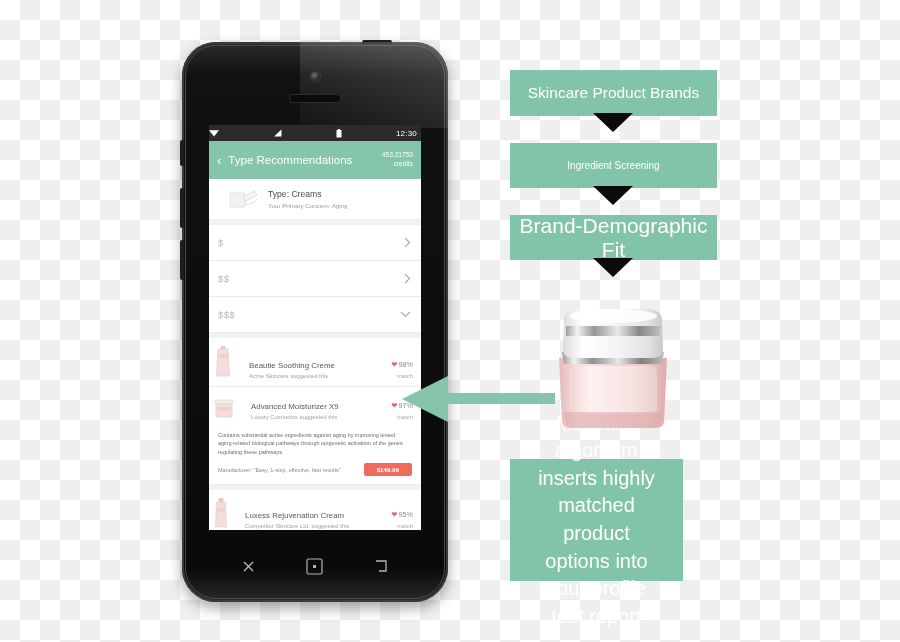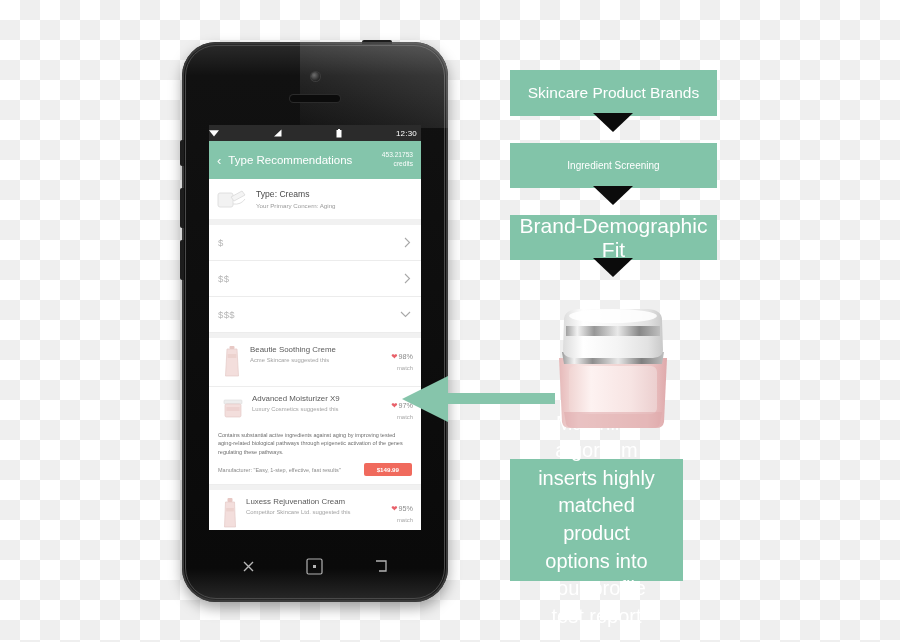--- a/index.html
+++ b/index.html
@@ -88,41 +88,41 @@
   #appbar {
     background: #84c5ab; color: #fff;
     height: 38px; display: flex; align-items: center; padding: 0 8px;
   }
   #appbar .back { font-size: 13px; line-height: 1; padding-right: 7px; opacity: .95; }
   #appbar .title { font-size: 11.5px; flex: 1; }
   #appbar .credits { text-align: right; font-size: 6.6px; line-height: 1.35; opacity: .97; }
 
   .type-row {
     background: #fff; display: flex; align-items: center;
-    padding: 9px 10px 9px 8px; gap: 9px;
+    padding: 9px 10px 9px 20px; gap: 9px;
     border-bottom: 6px solid #f1f1f1;
   }
   .type-row .txt1 { font-size: 8.6px; color: #4a4a4a; }
   .type-row .txt2 { font-size: 6.2px; color: #9a9a9a; margin-top: 3px; }
 
   .price-row {
     background: #fff; height: 36px;
     display: flex; align-items: center; justify-content: space-between;
     padding: 0 10px 0 9px;
     border-bottom: 1px solid #ececec;
     color: #b6b6b6;
   }
   .price-row .lbl { font-size: 9.5px; letter-spacing: .4px; }
   .price-row .chev { color: #9e9e9e; }
 
   .sep6 { height: 5px; background: #f1f1f1; }
 
   .product {
-    background: #fff; display: flex; align-items: flex-start;
-    padding: 7px 8px 7px 13px; gap: 8px;
+    background: #fff; display: flex; align-items: flex-end;
+    padding: 7px 8px 7px 4px; gap: 16px;
     border-bottom: 1px solid #ededed;
   }
   .product .pinfo { flex: 1; min-width: 0; }
   .product .pname { font-size: 7.9px; color: #5a5a5a; }
   .product .psub  { font-size: 5.9px; color: #a3a3a3; margin-top: 3px; }
   .product .pmatch { text-align: right; white-space: nowrap; }
   .product .pmatch .pct { font-size: 7.2px; color: #8a8a8a; }
   .product .pmatch .heart { color: #e8616a; font-size: 7.5px; margin-right: 1px; }
   .product .pmatch .mlabel { font-size: 5.9px; color: #a8a8a8; margin-top: 2px; }
 

